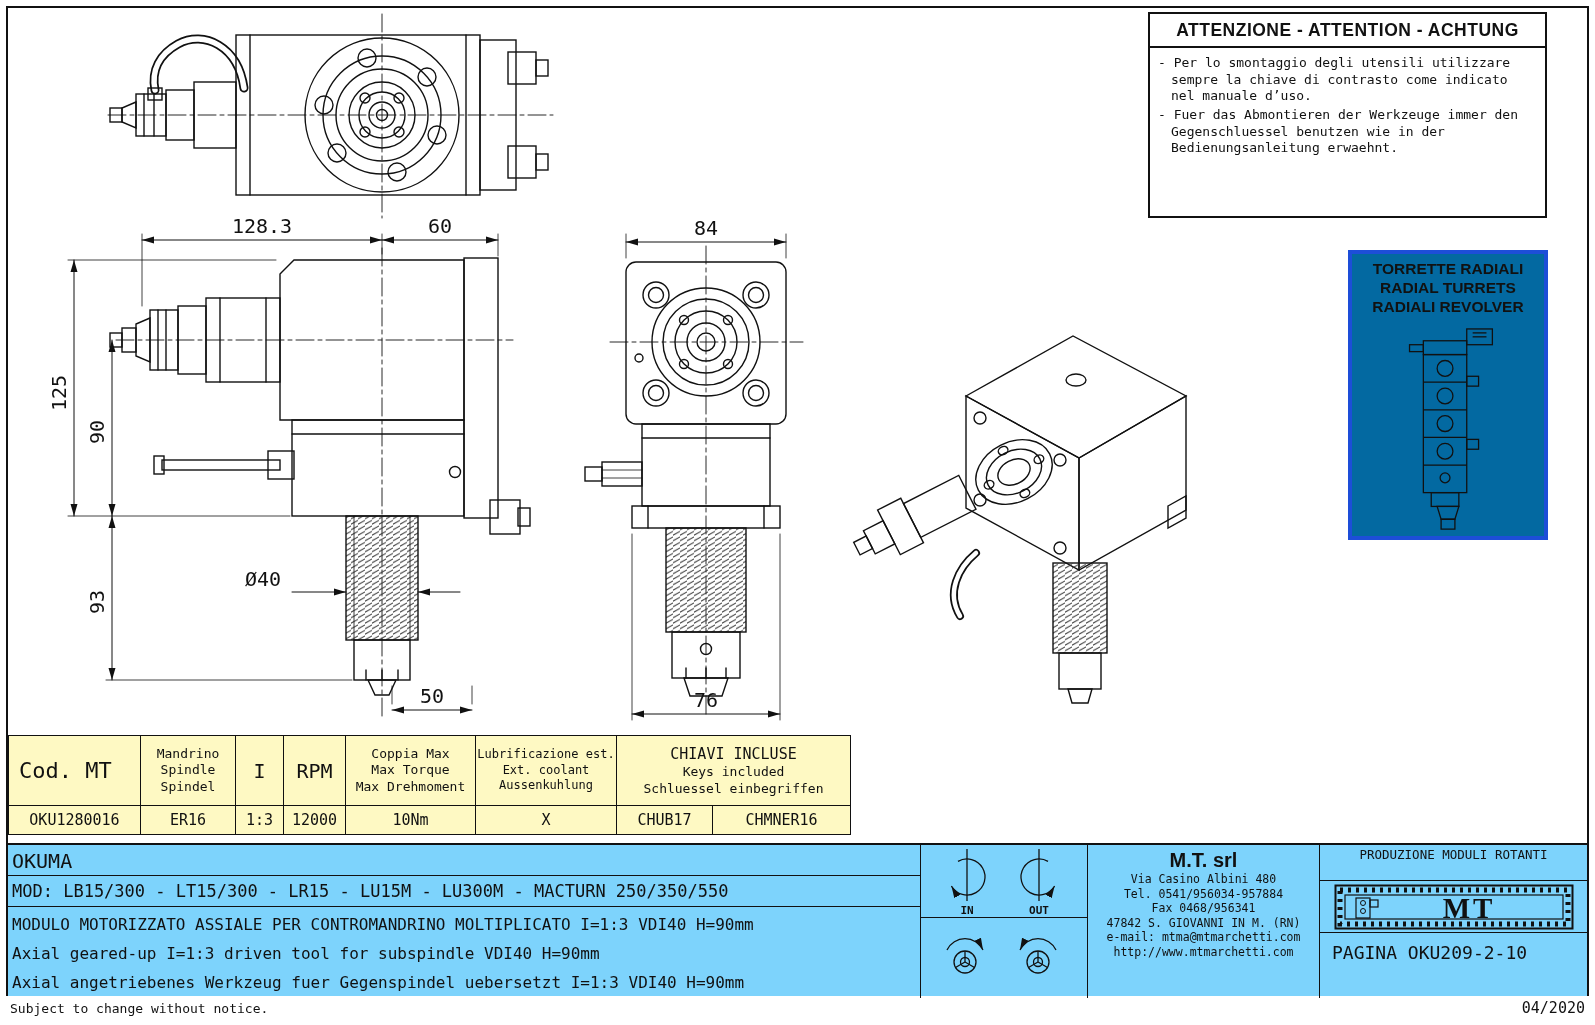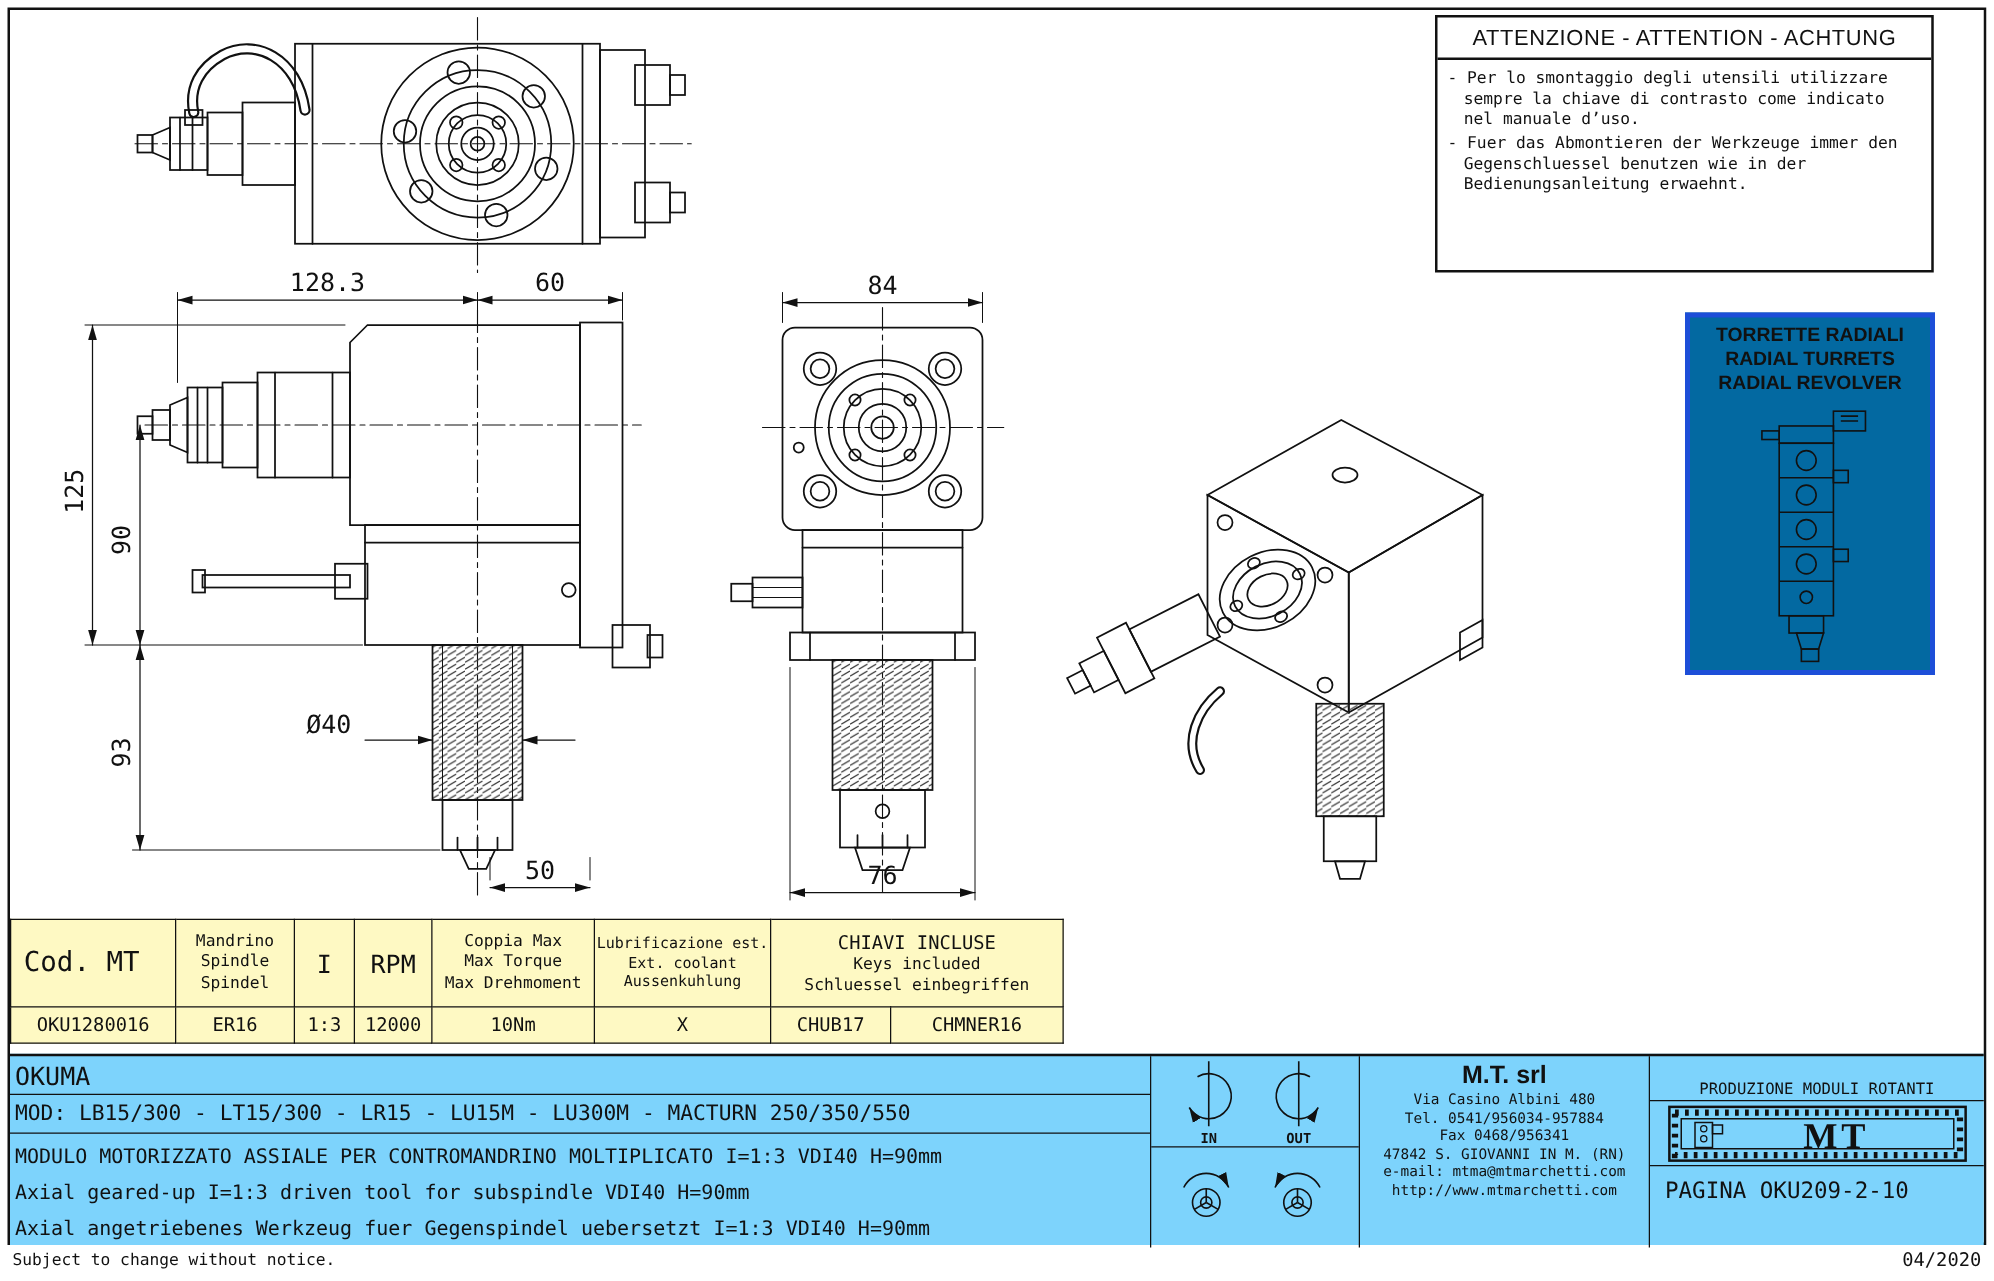--- a/index.html
+++ b/index.html
@@ -8,21 +8,21 @@
   .frame{position:absolute;left:6px;top:6px;width:1583px;height:990px;border:2px solid #111}
   .main-drawing{position:absolute;left:8px;top:8px;width:1310px;height:726px}
   svg{display:block}
   svg .cl{stroke-dasharray:18 4 4 4;stroke-width:.9}
   svg .thin{stroke-width:.8}
   svg .dim{stroke-width:1}
   svg text{font-family:"DejaVu Sans Mono",monospace;fill:#111;stroke:none}
   .dimtxt{font-size:20px}
   .warn{position:absolute;left:1148px;top:12px;width:399px;height:206px;border:2px solid #111;background:#fff}
   .warn-title{height:34px;border-bottom:2px solid #111;display:flex;align-items:center;justify-content:center;
-    font-family:"Liberation Sans",sans-serif;font-weight:normal;font-size:17.5px;letter-spacing:.5px}
+    font-family:"Liberation Sans",sans-serif;font-weight:bold;font-size:17.5px;letter-spacing:.5px}
   .warn-body{padding:7px 8px 0 8px;font-size:13px;line-height:1.28}
   .warn-item{padding-left:13px;text-indent:-13px;margin-bottom:2px}
   .radial{position:absolute;left:1348px;top:250px;width:200px;height:290px;border:4px solid #1d4ed8;background:#0369a1}
   .radial-title{padding-top:6px;text-align:center;font-family:"Liberation Sans",sans-serif;font-weight:bold;
     font-size:15.5px;line-height:1.22}
   .radial svg{margin:8px auto 0}
   table.spec{position:absolute;left:8px;top:735px;border-collapse:collapse;table-layout:fixed;background:#fef9c3}
   table.spec td{border:1.6px solid #111;text-align:center;vertical-align:middle;padding:0;overflow:hidden}
   tr.hd td{height:70px}
   tr.dr td{height:29px;font-size:15px}
@@ -36,21 +36,21 @@
   .tb-left{position:absolute;left:0;top:0;width:912px;height:153px}
   .tb-brand{height:31px;border-bottom:1.6px solid #111;font-size:20px;padding:4px 0 0 4px}
   .tb-models{height:31px;border-bottom:1.6px solid #111;font-size:17px;padding:5px 0 0 4px}
   .tb-desc{padding:3px 0 0 4px;font-size:16px;line-height:29px}
   .tb-rot{position:absolute;left:912px;top:0;width:167px;height:153px;border-left:1.6px solid #111}
   .rot-top{height:73px;border-bottom:1.6px solid #111}
   .tb-co{position:absolute;left:1079px;top:0;width:232px;height:153px;border-left:1.6px solid #111;text-align:center}
   .co-name{font-family:"Liberation Sans",sans-serif;font-weight:bold;font-size:20px;padding-top:4px}
   .co-line{font-size:11.5px;line-height:14.5px}
   .tb-right{position:absolute;left:1311px;top:0;width:268px;height:153px;border-left:1.6px solid #111}
-  .prod{height:36px;border-bottom:1.6px solid #111;font-size:12.5px;text-align:center;padding-top:18px}
+  .prod{height:36px;border-bottom:1.6px solid #111;font-size:12.5px;text-align:center;padding-top:2px}
   .logo-wrap{height:52px;border-bottom:1.6px solid #111;display:flex;align-items:center;justify-content:center}
   .pagina{font-size:18px;padding:9px 0 0 12px}
   .foot-note{position:absolute;left:10px;top:1001px;font-size:13px}
   .foot-date{position:absolute;right:10px;top:999px;font-size:15px}
   .rotlbl{font-size:11px;font-weight:bold}
   .logotxt{font-family:"Liberation Serif",serif;font-weight:bold;font-size:29px;letter-spacing:3px}
 </style>
 </head>
 <body>
 
@@ -260,21 +260,21 @@
   <div class="warn-body">
     <div class="warn-item">- Per lo smontaggio degli utensili utilizzare sempre la chiave di contrasto come indicato nel manuale d’uso.</div>
     <div class="warn-item">- Fuer das Abmontieren der Werkzeuge immer den Gegenschluessel benutzen wie in der Bedienungsanleitung erwaehnt.</div>
   </div>
 </div>
 
 <div class="radial">
   <div class="radial-title">
     <div>TORRETTE RADIALI</div>
     <div>RADIAL TURRETS</div>
-    <div>RADIAL REVOLVER</div>
+    <div>RADIALI REVOLVER</div>
   </div>
   <svg width="170" height="212" viewBox="0 0 170 215">
     <g stroke="#111" fill="none" stroke-width="1.3">
       <rect x="46" y="20" width="14" height="7"></rect>
       <rect x="60" y="16" width="44" height="14"></rect>
       <rect x="104" y="4" width="26" height="16"></rect>
       <line x1="110" y1="8" x2="124" y2="8"></line>
         <line x1="110" y1="12" x2="124" y2="12"></line>
       <rect x="60" y="30" width="44" height="140"></rect>
       <line x1="60" y1="58" x2="104" y2="58"></line>

